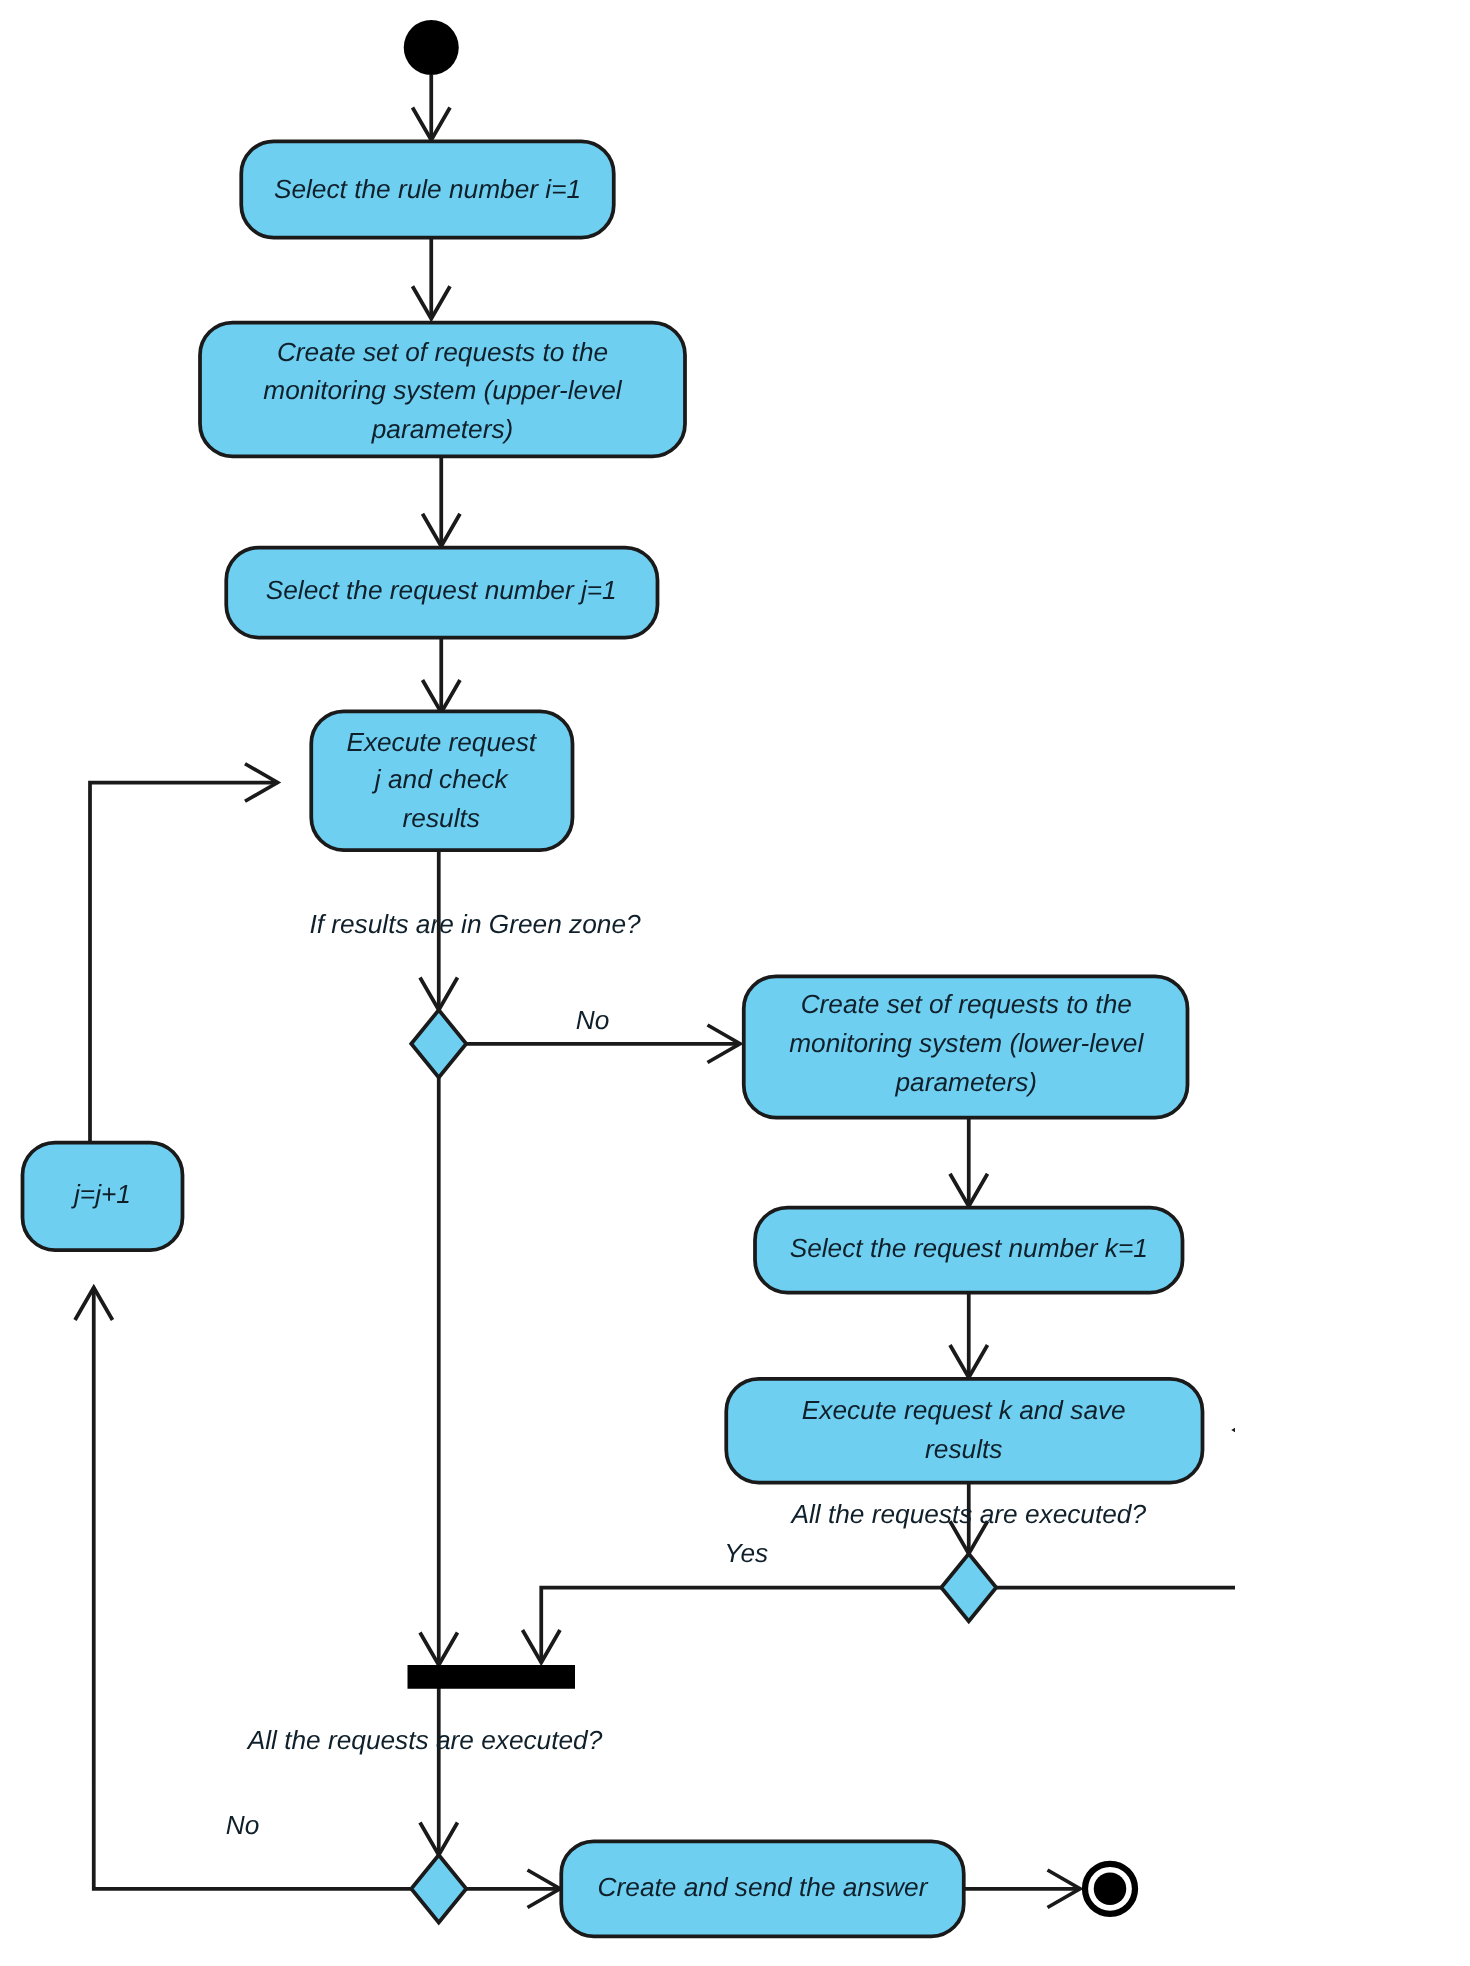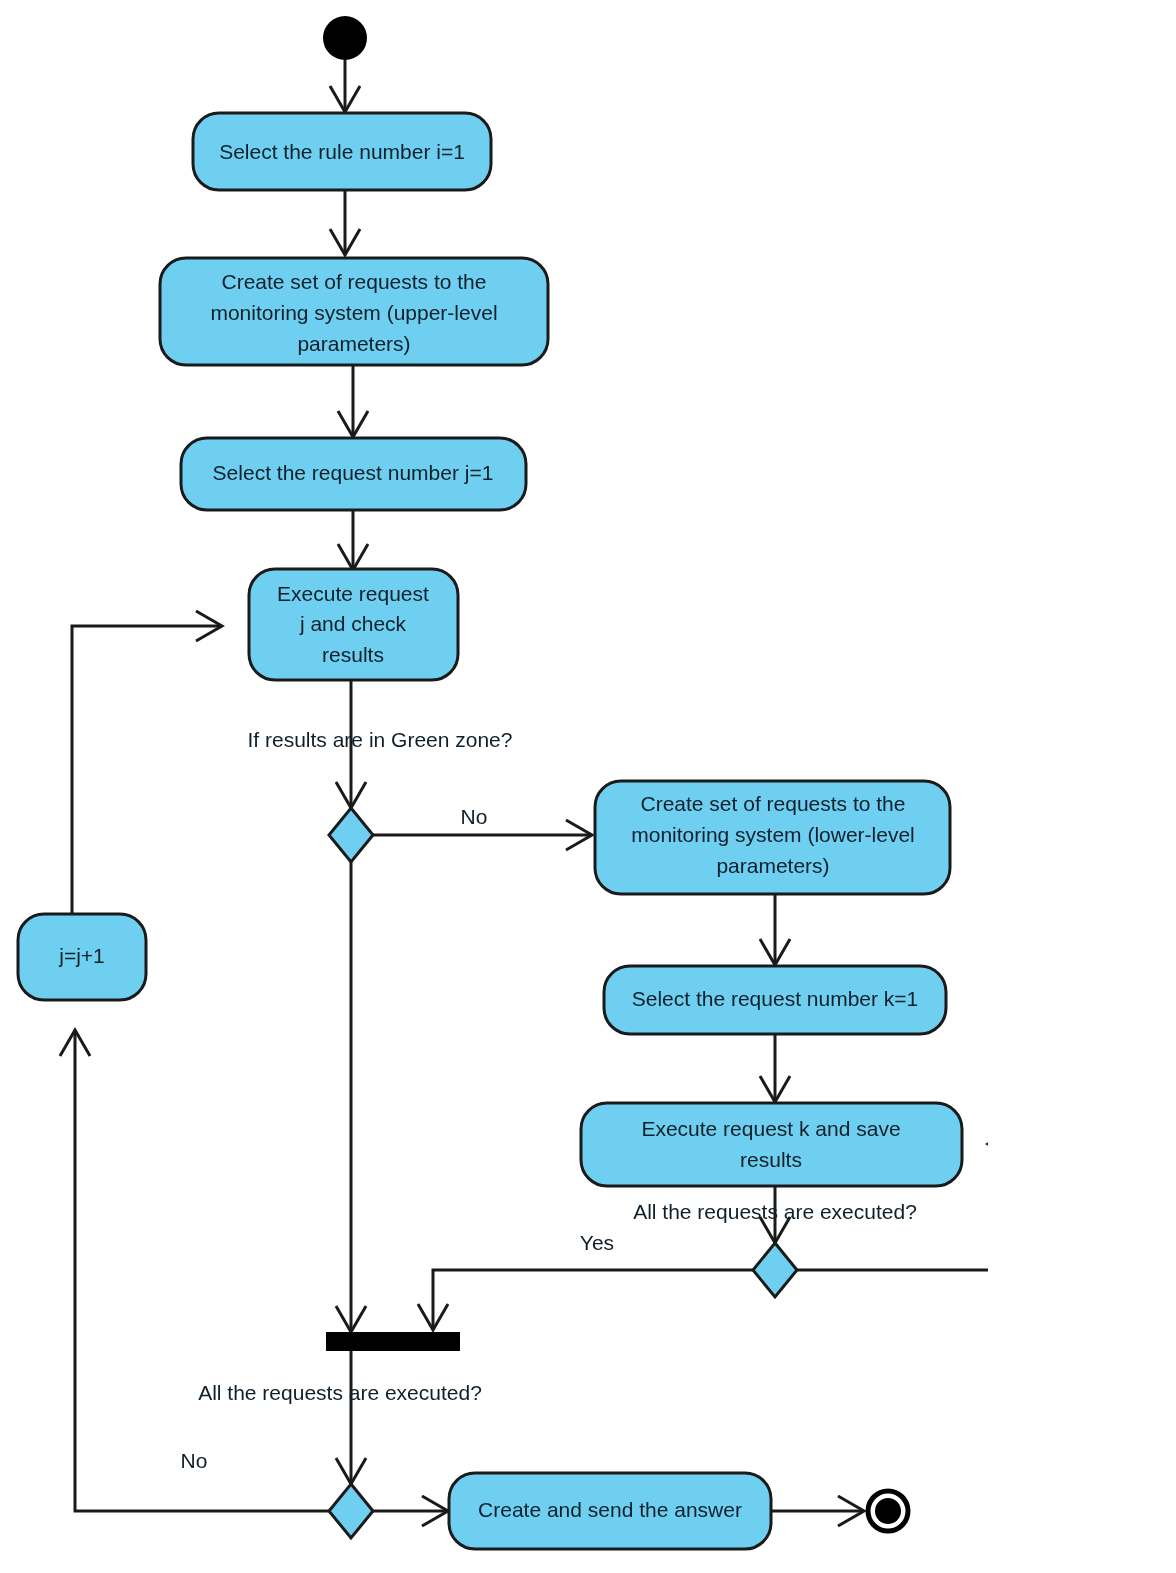--- a/index.html
+++ b/index.html
@@ -10,20 +10,21 @@
   }
   body {
     font-family: "Liberation Sans", sans-serif;
   }
   #diagram-root {
     position: relative;
     width: 988px;
     height: 1573px;
     background: #ffffff;
     overflow: hidden;
+    font-style: italic;
   }
   svg.diagram-canvas {
     position: absolute;
     top: 0;
     left: 0;
     width: 1176px;
     height: 1573px;
   }
   .node-rect {
     fill: #6ECFF1;

